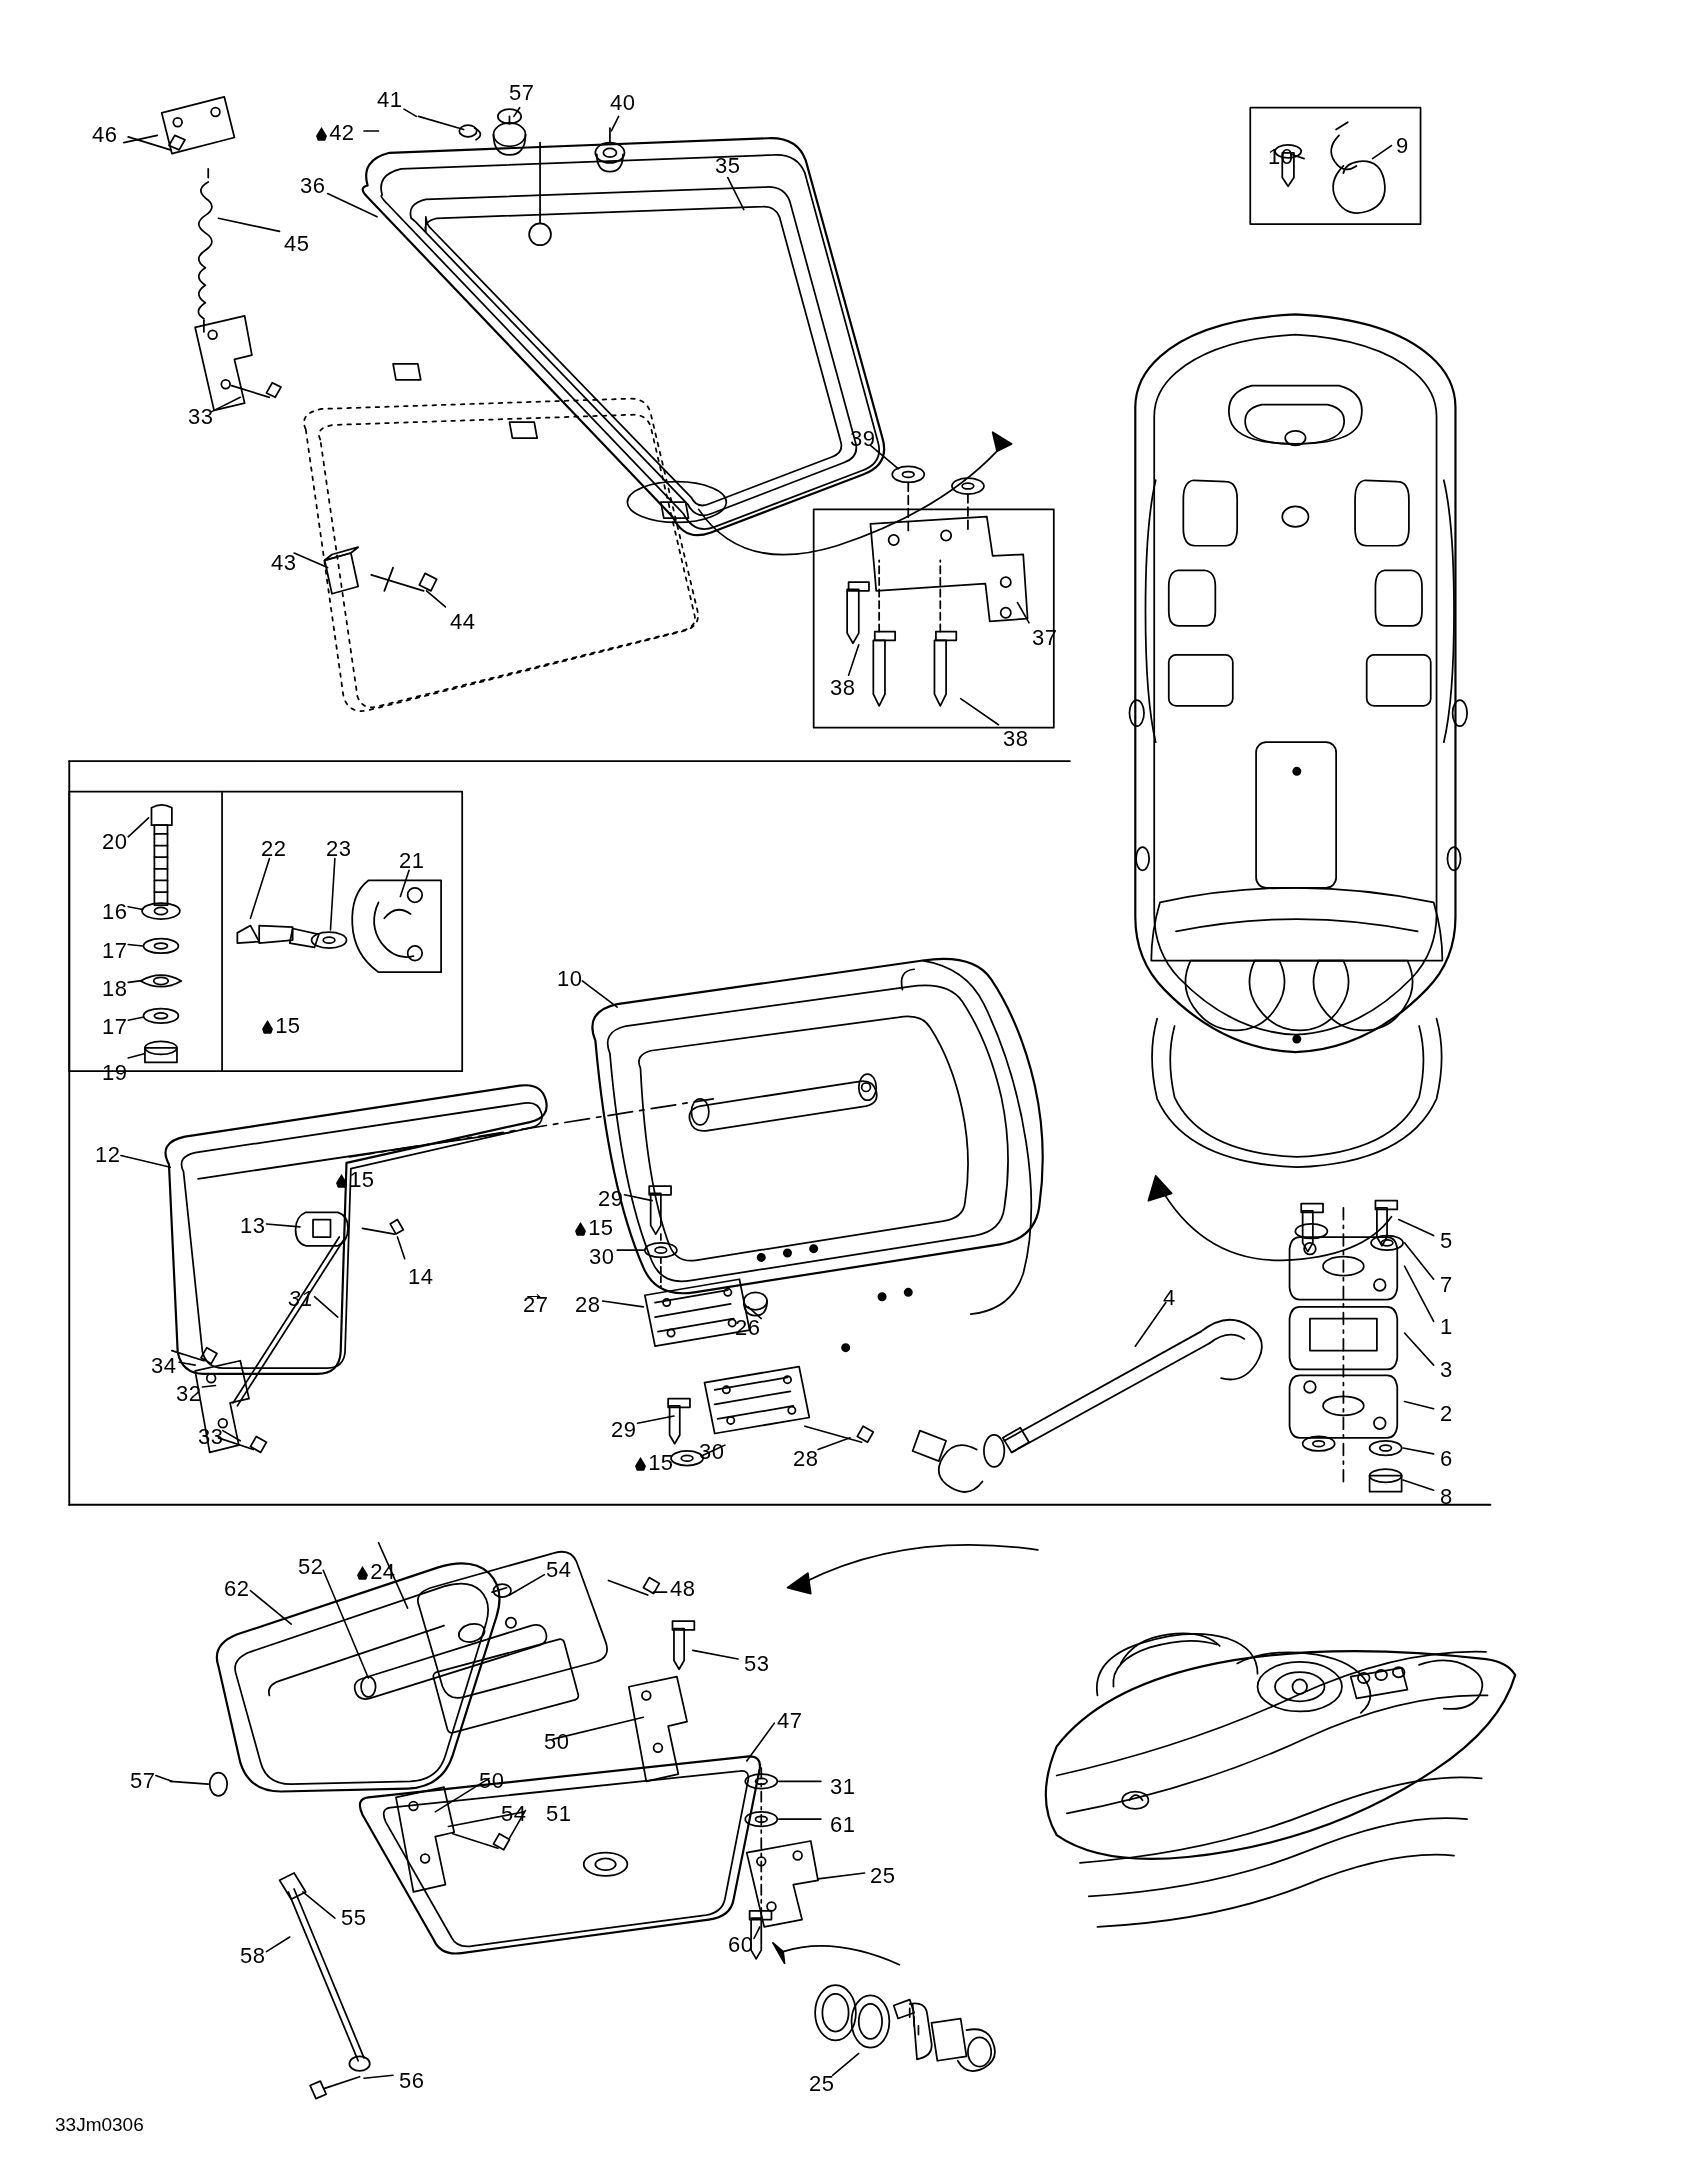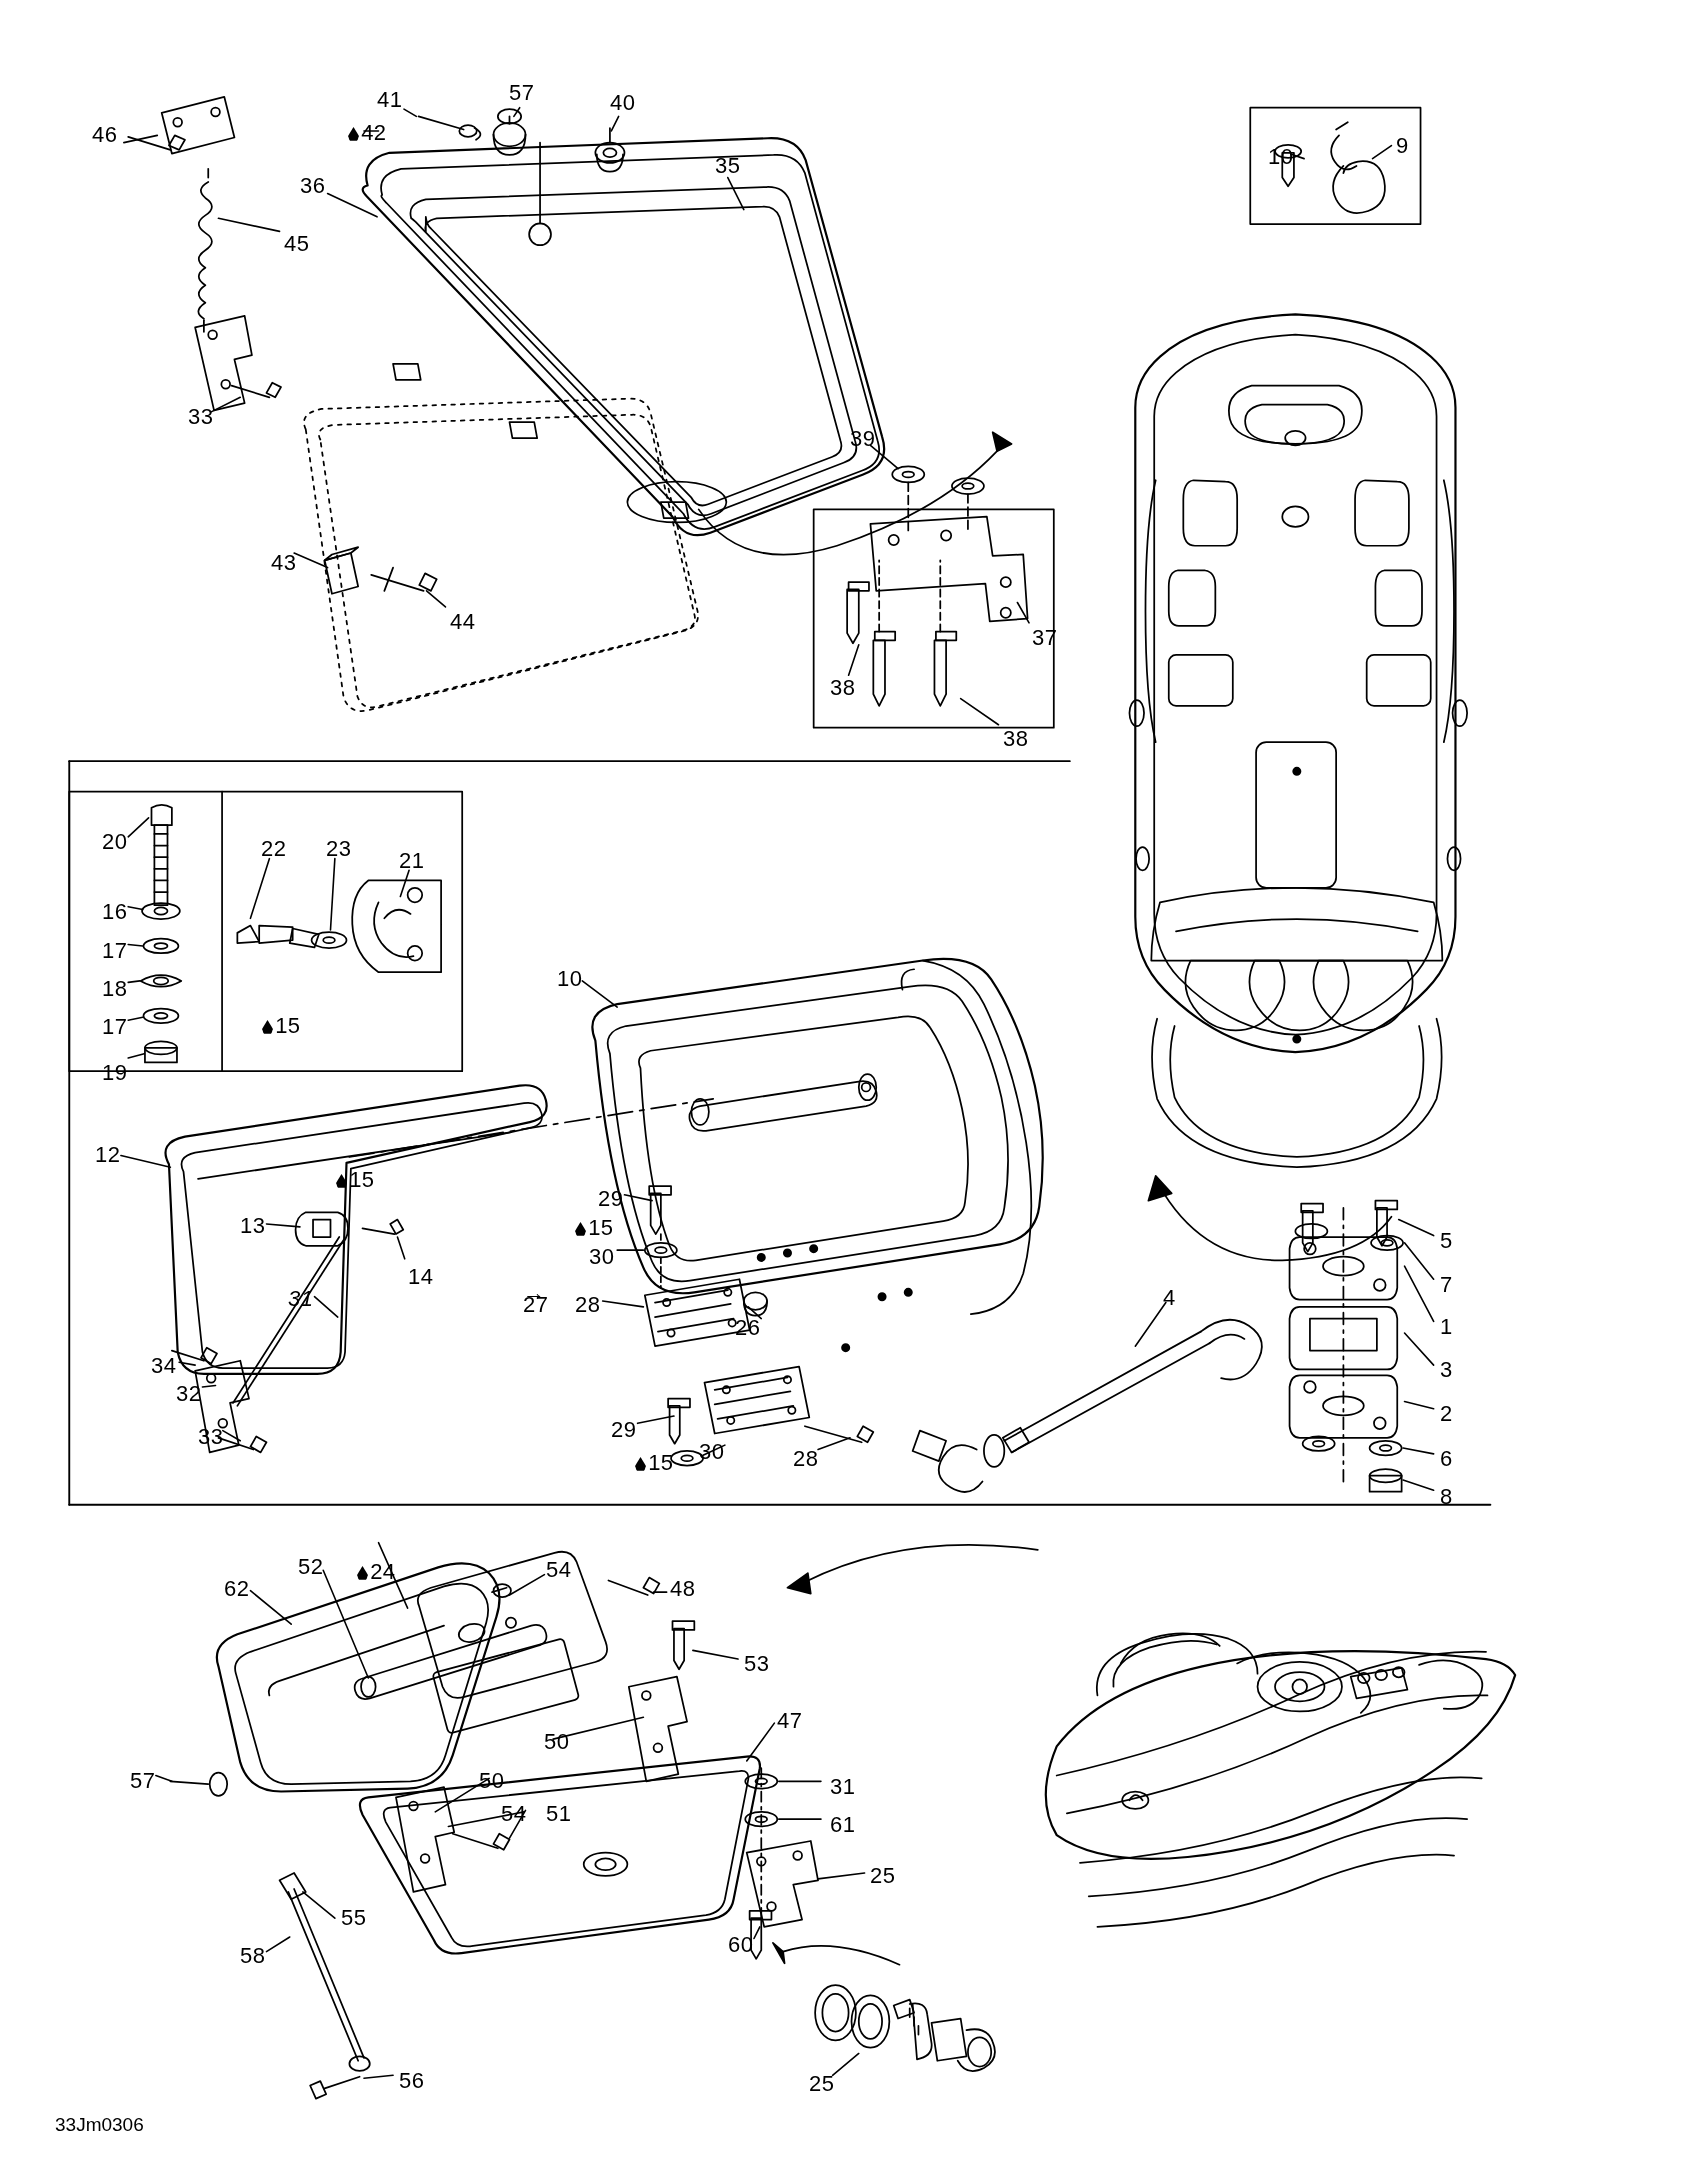--- a/index.html
+++ b/index.html
@@ -524,21 +524,21 @@
       <line x1="460" y1="2636" x2="416" y2="2600"></line>
       <line x1="366" y1="2682" x2="398" y2="2662"></line>
       <line x1="540" y1="2852" x2="500" y2="2856"></line>
       <line x1="1144" y1="2852" x2="1180" y2="2822"></line>
     </g>
   </svg>
 
   <div id="callout-layer">
       <div class="callout" style="left: 92px; top: 124px;">46</div>
       <div class="callout" style="left: 377px; top: 89px;">41</div>
-      <div class="callout oil" style="left: 348px; top: 122px;">42</div>
+      <div class="callout oil" style="left: 316px; top: 122px;">42</div>
       <div class="callout" style="left: 509px; top: 82px;">57</div>
       <div class="callout" style="left: 610px; top: 92px;">40</div>
       <div class="callout" style="left: 715px; top: 155px;">35</div>
       <div class="callout" style="left: 300px; top: 175px;">36</div>
       <div class="callout" style="left: 284px; top: 233px;">45</div>
       <div class="callout" style="left: 188px; top: 406px;">33</div>
       <div class="callout" style="left: 271px; top: 539px; margin-top: 13px;">43</div>
       <div class="callout" style="left: 450px; top: 611px;">44</div>
       <div class="callout" style="left: 850px; top: 428px;">39</div>
       <div class="callout" style="left: 1032px; top: 627px;">37</div>

